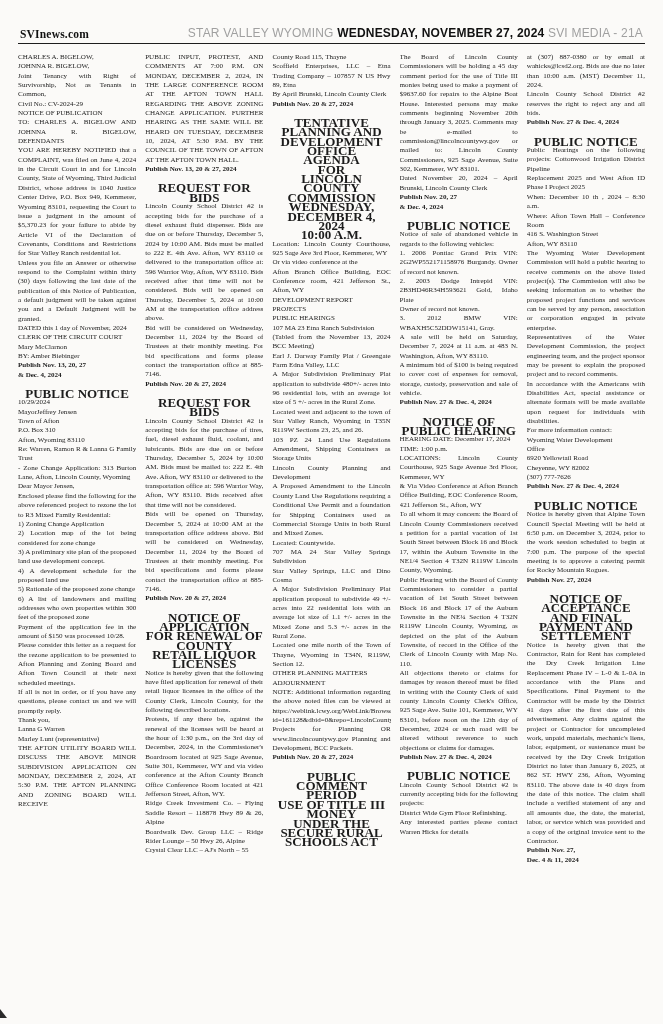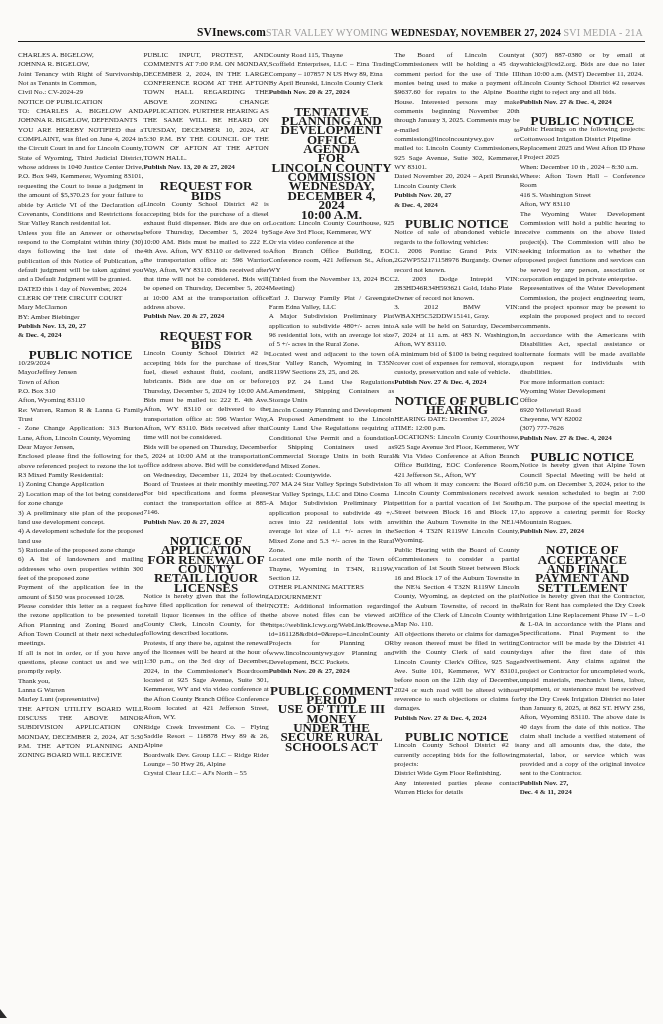--- a/index.html
+++ b/index.html
@@ -6,28 +6,28 @@
   html,body { width:663px; height:1024px; }
   body {
     background:#fbfaf8;
     font-family:"Liberation Serif", serif;
     color:#161616;
     overflow:hidden;
     position:relative;
   }
   .page { padding:0 18px; }
   .masthead {
-    display:flex; justify-content:flex-end; align-items:flex-end;
+    display:flex; justify-content:space-between; align-items:flex-end;
     padding:26px 2px 3px 2px;
     border-bottom:1.5px solid #1d1d1d;
   }
   .site { font-weight:bold; font-size:11.5px; letter-spacing:.2px; color:#111; }
-  .mast-right { font-family:Liberation Serif, serif; font-size:10px; color:#a0a0a0; letter-spacing:.2px; white-space:nowrap; }
+  .mast-right { font-family:Liberation Sans, sans-serif; font-size:12px; color:#a0a0a0; letter-spacing:.2px; white-space:nowrap; }
   .mast-right .strong { color:#111; font-weight:bold; }
-  .cols { display:flex; margin-top:9px; height:952px; }
+  .cols { display:flex; gap:9px; margin-top:9px; height:952px; }
   .col { flex:1 1 0; overflow:hidden; min-width:0; }
   .blk { font-size:7.05px; line-height:9.35px; color:#1c1c1c; }
   .para { text-align:justify; text-justify:inter-word; }
   .lines { white-space:pre-line; }
   .head { font-weight:bold; text-align:center; margin-top:9px; white-space:pre-line; font-size:13px; }
   .pub  { font-weight:bold; text-align:left; white-space:pre-line; }
   .corner-artifact {
     position:absolute; left:0; bottom:6px; width:7px; height:9px;
     background:#2a2a2a; clip-path:polygon(0 0,100% 100%,0 100%);
   }
@@ -79,20 +79,21 @@
         <div class="blk lines">Thank you,
 Lanna G Warren
 Marley Lunt (representative)</div>
         <div class="blk para">THE AFTON UTILITY BOARD WILL DISCUSS THE ABOVE MINOR SUBDIVISION APPLICATION ON MONDAY, DECEMBER 2, 2024, AT 5:30 P.M. THE AFTON PLANNING AND ZONING BOARD WILL RECEIVE</div>
       </div>
     <div class="col">
         <div class="blk para">PUBLIC INPUT, PROTEST, AND COMMENTS AT 7:00 P.M. ON MONDAY, DECEMBER 2, 2024, IN THE LARGE CONFERENCE ROOM AT THE AFTON TOWN HALL REGARDING THE ABOVE ZONING CHANGE APPLICATION. FURTHER HEARING AS THE SAME WILL BE HEARD ON TUESDAY, DECEMBER 10, 2024, AT 5:30 P.M. BY THE COUNCIL OF THE TOWN OF AFTON AT THE AFTON TOWN HALL.</div>
         <div class="blk pub">Publish Nov. 13, 20 &amp; 27, 2024</div>
         <div class="blk head">REQUEST FOR BIDS</div>
         <div class="blk para">Lincoln County School District #2 is accepting bids for the purchase of a diesel exhaust fluid dispenser. Bids are due on or before Thursday, December 5, 2024 by 10:00 AM. Bids must be mailed to 222 E. 4th Ave. Afton, WY 83110 or delivered to the transportation office at: 596 Warrior Way, Afton, WY 83110. Bids received after that time will not be considered. Bids will be opened on Thursday, December 5, 2024 at 10:00 AM at the transportation office address above.</div>
+        <div class="blk para">Bid will be considered on Wednesday, December 11, 2024 by the Board of Trustees at their monthly meeting. For bid specifications and forms please contact the transportation office at 885-7146.</div>
         <div class="blk pub">Publish Nov. 20 &amp; 27, 2024</div>
         <div class="blk head">REQUEST FOR BIDS</div>
         <div class="blk para">Lincoln County School District #2 is accepting bids for the purchase of tires, fuel, diesel exhaust fluid, coolant, and lubricants. Bids are due on or before Thursday, December 5, 2024 by 10:00 AM. Bids must be mailed to: 222 E. 4th Ave. Afton, WY 83110 or delivered to the transportation office at: 596 Warrior Way, Afton, WY 83110. Bids received after that time will not be considered.</div>
         <div class="blk para">Bids will be opened on Thursday, December 5, 2024 at 10:00 AM at the transportation office address above. Bid will be considered on Wednesday, December 11, 2024 by the Board of Trustees at their monthly meeting. For bid specifications and forms please contact the transportation office at 885-7146.</div>
         <div class="blk pub">Publish Nov. 20 &amp; 27, 2024</div>
         <div class="blk head">NOTICE OF APPLICATION
 FOR RENEWAL OF COUNTY
 RETAIL LIQUOR LICENSES</div>
         <div class="blk para">Notice is hereby given that the following have filed application for renewal of their retail liquor licenses in the office of the County Clerk, Lincoln County, for the following described locations.</div>
         <div class="blk para">Protests, if any there be, against the renewal of the licenses will be heard at the hour of 1:30 p.m., on the 3rd day of December, 2024, in the Commissioner's Boardroom located at 925 Sage Avenue, Suite 301, Kemmerer, WY and via video conference at the Afton County Branch Office Conference Room located at 421 Jefferson Street, Afton, WY.</div>
@@ -111,20 +112,24 @@
 AGENDA
 FOR
 LINCOLN COUNTY
 COMMISSION
 WEDNESDAY, DECEMBER 4,
 2024
 10:00 A.M.</div>
         <div class="blk para">Location: Lincoln County Courthouse, 925 Sage Ave 3rd Floor, Kemmerer, WY</div>
         <div class="blk lines">Or via video conference at the</div>
         <div class="blk para">Afton Branch Office Building, EOC Conference room, 421 Jefferson St., Afton, WY</div>
+        <div class="blk lines">DEVELOPMENT REPORT
+PROJECTS
+PUBLIC HEARINGS
+107 MA 23 Etna Ranch Subdivision</div>
         <div class="blk para">(Tabled from the November 13, 2024 BCC Meeting)</div>
         <div class="blk para">Earl J. Darway Family Plat / Greengate Farm Edna Valley, LLC</div>
         <div class="blk para">A Major Subdivision Preliminary Plat application to subdivide 480+/- acres into 96 residential lots, with an average lot size of 5 +/- acres in the Rural Zone.</div>
         <div class="blk para">Located west and adjacent to the town of Star Valley Ranch, Wyoming in T35N R119W Sections 23, 25, and 26.</div>
         <div class="blk para">103 PZ 24 Land Use Regulations Amendment, Shipping Containers as Storage Units</div>
         <div class="blk para">Lincoln County Planning and Development</div>
         <div class="blk para">A Proposed Amendment to the Lincoln County Land Use Regulations requiring a Conditional Use Permit and a foundation for Shipping Containers used as Commercial Storage Units in both Rural and Mixed Zones.</div>
         <div class="blk lines">Located: Countywide.</div>
         <div class="blk para">707 MA 24 Star Valley Springs Subdivision</div>
         <div class="blk para">Star Valley Springs, LLC and Dino Cosma</div>
@@ -149,21 +154,21 @@
         <div class="blk para">Notice of sale of abandoned vehicle in regards to the following vehicles:</div>
         <div class="blk para">1. 2006 Pontiac Grand Prix VIN: 2G2WP552171158976 Burgandy. Owner of record not known.</div>
         <div class="blk para">2. 2003 Dodge Intrepid VIN: 2B3HD46R34H593621 Gold, Idaho Plate</div>
         <div class="blk lines">Owner of record not known.</div>
         <div class="blk para">3. 2012 BMW VIN: WBAXH5C52DDW15141, Gray.</div>
         <div class="blk para">A sale will be held on Saturday, December 7, 2024 at 11 a.m. at 483 N. Washington, Afton, WY 83110.</div>
         <div class="blk para">A minimum bid of $100 is being required to cover cost of expenses for removal, storage, custody, preservation and sale of vehicle.</div>
         <div class="blk pub">Publish Nov. 27 &amp; Dec. 4, 2024</div>
         <div class="blk head">NOTICE OF PUBLIC HEARING</div>
         <div class="blk para">HEARING DATE: December 17, 2024</div>
-        <div class="blk lines">TIME: 12:00 p.m.</div>
+        <div class="blk lines">TIME: 1:00 p.m.</div>
         <div class="blk para">LOCATIONS: Lincoln County Courthouse, 925 Sage Avenue 3rd Floor, Kemmerer, WY</div>
         <div class="blk para">&amp; Via Video Conference at Afton Branch Office Building, EOC Conference Room, 421 Jefferson St., Afton, WY</div>
         <div class="blk para">To all whom it may concern: the Board of Lincoln County Commissioners received a petition for a partial vacation of 1st South Street between Block 16 and Block 17, within the Auburn Townsite in the NE1/4 Section 4 T32N R119W Lincoln County, Wyoming.</div>
         <div class="blk para">Public Hearing with the Board of County Commissioners to consider a partial vacation of 1st South Street between Block 16 and Block 17 of the Auburn Townsite in the NE¼ Section 4 T32N R119W Lincoln County, Wyoming, as depicted on the plat of the Auburn Townsite, of record in the Office of the Clerk of Lincoln County with Map No. 110.</div>
         <div class="blk para">All objections thereto or claims for damages by reason thereof must be filed in writing with the County Clerk of said county Lincoln County Clerk's Office, 925 Sage Ave. Suite 101, Kemmerer, WY 83101, before noon on the 12th day of December, 2024 or such road will be altered without reverence to such objections or claims for damages.</div>
         <div class="blk pub">Publish Nov. 27 &amp; Dec. 4, 2024</div>
         <div class="blk head">PUBLIC NOTICE</div>
         <div class="blk para">Lincoln County School District #2 is currently accepting bids for the following projects:</div>
         <div class="blk para">District Wide Gym Floor Refinishing.</div>
         <div class="blk para">Any interested parties please contact Warren Hicks for details</div>

